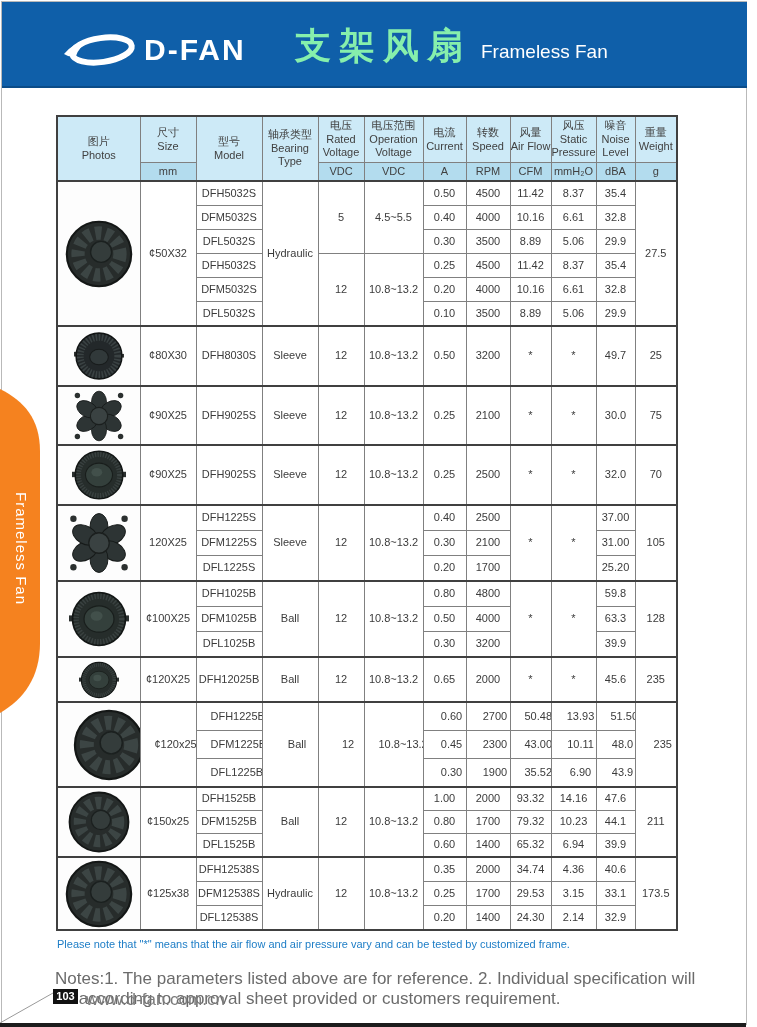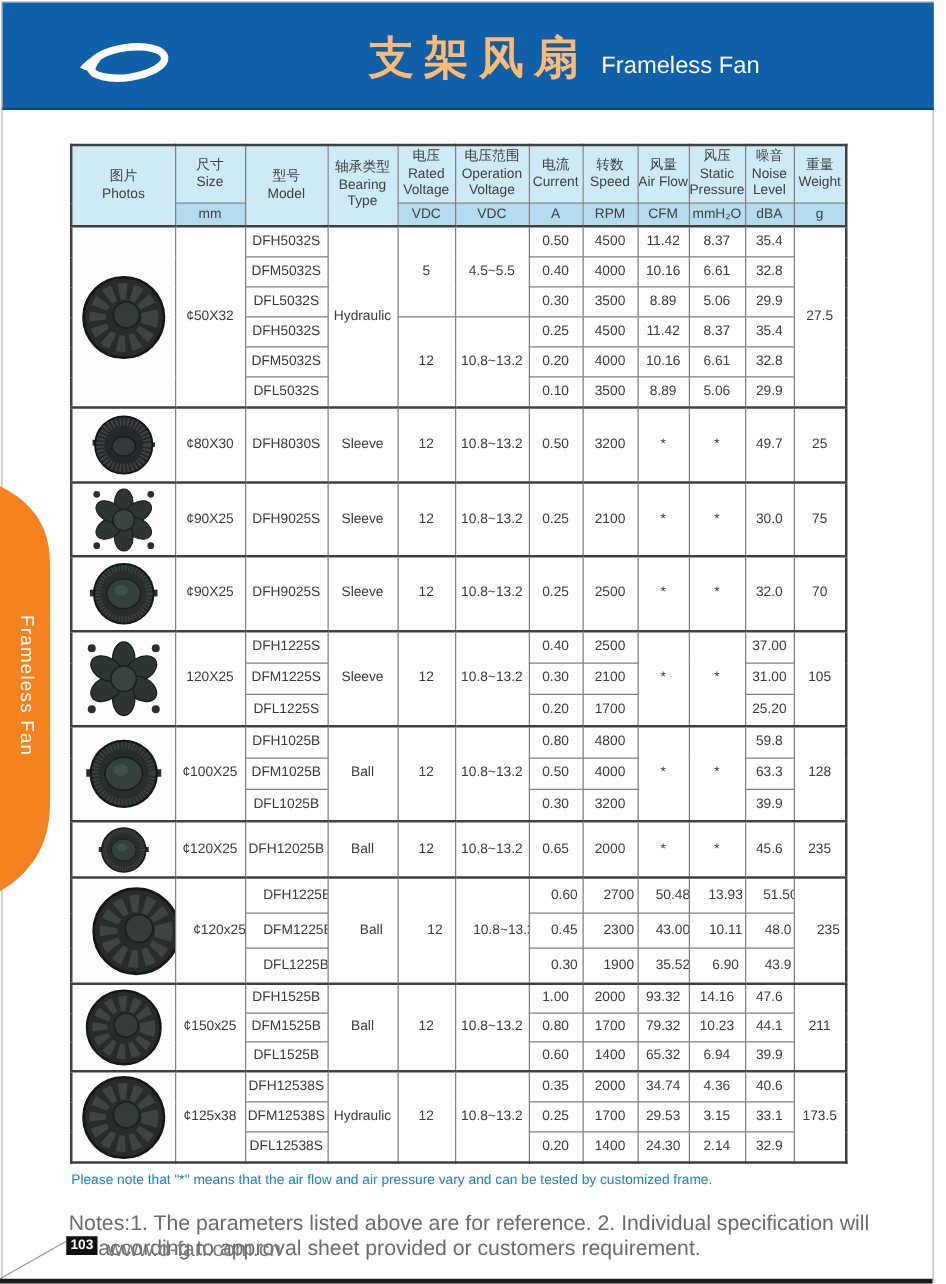--- a/index.html
+++ b/index.html
@@ -17,21 +17,21 @@
   .topbar{
     position:absolute;left:2px;top:2px;width:745px;height:84px;
     background:#0f5fa9;border-bottom:2px solid #0b4c88;
   }
   .logo-wrap{position:absolute;left:58px;top:30px;display:flex;align-items:center;}
   .logo-swoosh{width:80px;height:36px;}
   .logo-text{
     color:#fff;font-size:30px;font-weight:bold;letter-spacing:2px;margin-left:4px;
   }
   .title-wrap{position:absolute;left:293px;top:20px;display:flex;align-items:baseline;}
-  .title-zh{color:#fdba74;font-size:36px;font-weight:bold;letter-spacing:8px;line-height:48px;}
+  .title-zh{color:#86efac;font-size:36px;font-weight:bold;letter-spacing:8px;line-height:48px;}
   .title-en{color:#fff;font-size:19px;margin-left:10px;}
 
   
   .side-tab{position:absolute;left:0;top:385px;width:46px;height:332px;}
   .side-tab-label{
     position:absolute;left:30px;top:492px;color:#fff;font-size:15px;letter-spacing:1px;
     transform:rotate(90deg);transform-origin:left top;white-space:nowrap;
   }
 
   
@@ -118,20 +118,21 @@
 
 <div class="page-outline"></div>
 
 <div class="topbar">
   <div class="logo-wrap">
     <svg class="logo-swoosh" viewBox="0 0 80 36">
       <ellipse cx="42" cy="18" rx="30" ry="12" fill="none" stroke="#ffffff" stroke-width="6" transform="rotate(-8 42 18)"></ellipse>
       <path d="M4,22 Q14,10 30,8 Q18,16 16,24 Q10,26 4,22 Z" fill="#ffffff"></path>
       <ellipse cx="42" cy="18" rx="16" ry="6" fill="#0f5fa9" transform="rotate(-8 42 18)"></ellipse>
     </svg>
+    <span class="logo-text">D-FAN</span>
   </div>
   <div class="title-wrap">
     <span class="title-zh">支架风扇</span>
     <span class="title-en">Frameless Fan</span>
   </div>
 </div>
 
 <svg class="side-tab" viewBox="0 0 46 332">
   <path d="M0,4 C24,16 40,34 40,66 L40,258 C40,292 24,314 0,328 Z" fill="#f5821f"></path>
 </svg>

